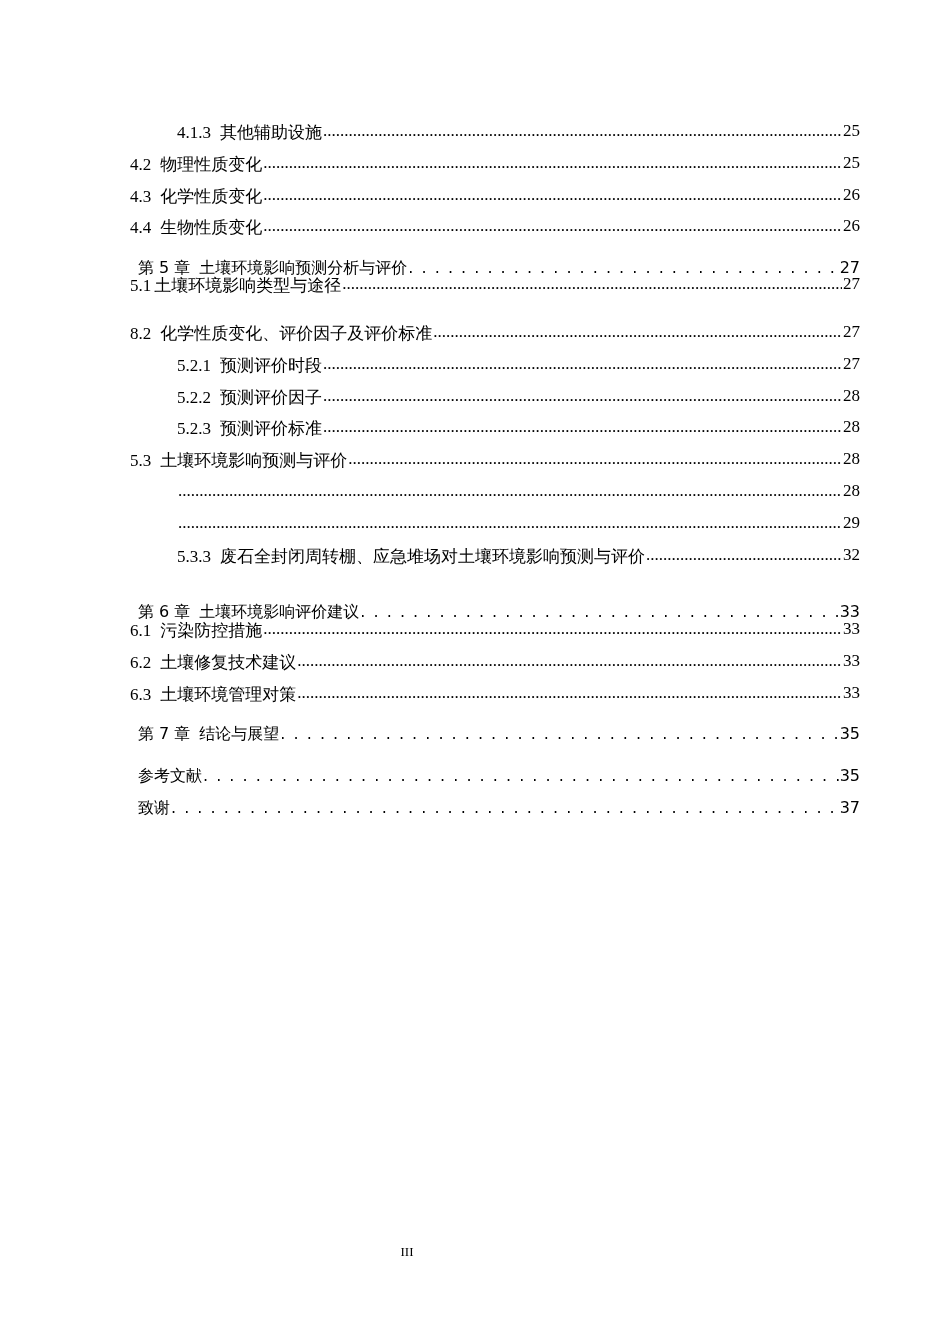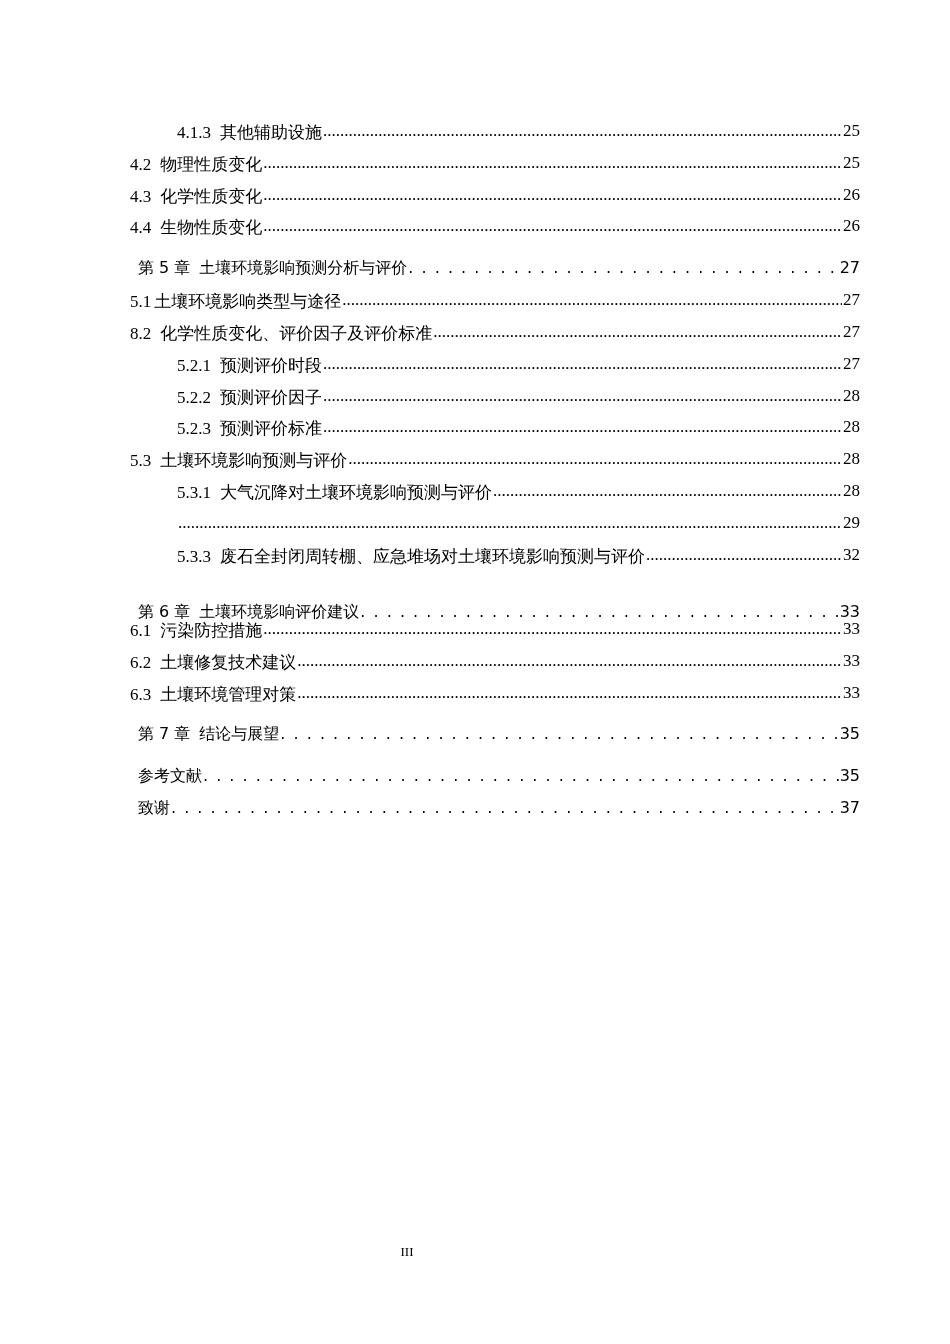--- a/index.html
+++ b/index.html
@@ -48,21 +48,21 @@
     <span class="label"><span class="num">4.4</span><span>生物性质变化</span></span>
     <span class="leader dense"></span>
     <span class="page">26</span>
   </div>
 
   <div class="row lvl1 sans" style="top:258px">
     <span class="label"><span class="num">第 5 章</span><span>土壤环境影响预测分析与评价</span></span>
     <span class="leader sparse"></span>
     <span class="page">27</span>
   </div>
-  <div class="row lvl2 serif" style="top:290px">
+  <div class="row lvl2 serif" style="top:274px">
     <span class="label"><span class="num" style="margin-right:3px">5.1</span><span>土壤环境影响类型与途径</span></span>
     <span class="leader dense"></span>
     <span class="page">27</span>
   </div>
   <div class="row lvl2 serif" style="top:322px">
     <span class="label"><span class="num">8.2</span><span>化学性质变化、评价因子及评价标准</span></span>
     <span class="leader dense"></span>
     <span class="page">27</span>
   </div>
   <div class="row lvl3 serif" style="top:354px">
@@ -79,21 +79,20 @@
     <span class="label"><span class="num">5.2.3</span><span>预测评价标准</span></span>
     <span class="leader dense"></span>
     <span class="page">28</span>
   </div>
   <div class="row lvl2 serif" style="top:449px">
     <span class="label"><span class="num">5.3</span><span>土壤环境影响预测与评价</span></span>
     <span class="leader dense"></span>
     <span class="page">28</span>
   </div>
   <div class="row lvl3 serif" style="top:481px">
-    <span class="label"><span class="num">5.3.1</span><span>大气沉降对土壤环境影响预测与评价</span></span>
     <span class="leader dense"></span>
     <span class="page">28</span>
   </div>
   <div class="row lvl3 serif" style="top:513px">
     <span class="leader dense"></span>
     <span class="page">29</span>
   </div>
   <div class="row lvl3 serif" style="top:545px">
     <span class="label"><span class="num">5.3.3</span><span>废石全封闭周转棚、应急堆场对土壤环境影响预测与评价</span></span>
     <span class="leader dense"></span>

